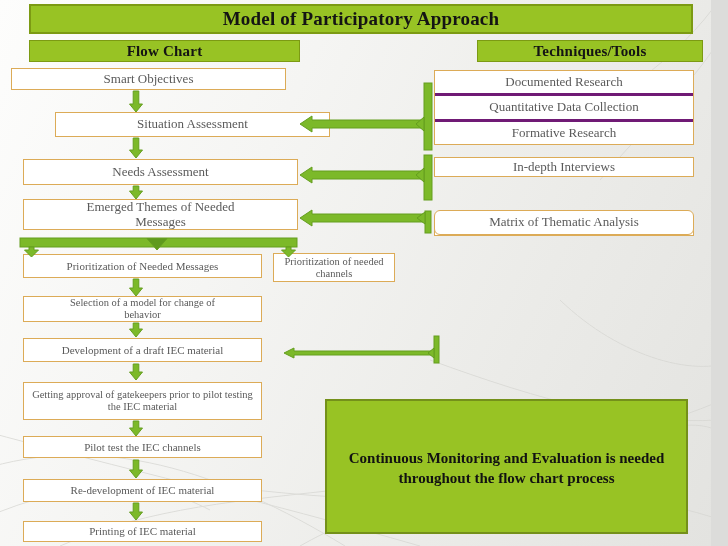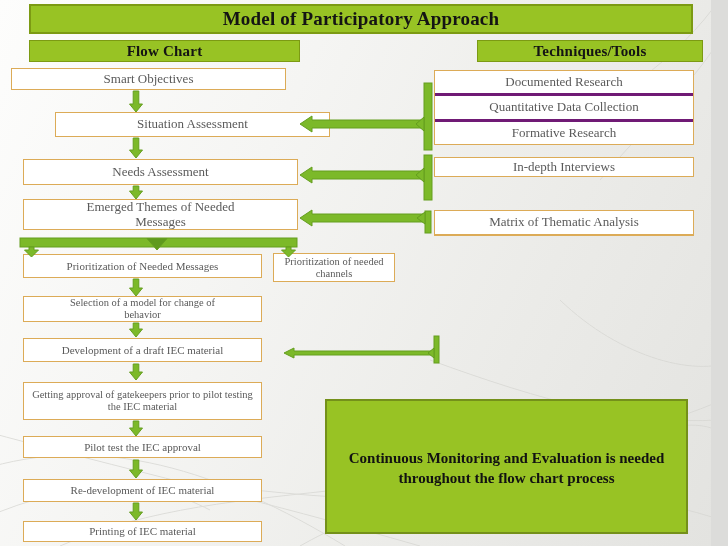--- a/index.html
+++ b/index.html
@@ -62,34 +62,34 @@
   <div class="band hdr" style="left:477px;width:226px;">Techniques/Tools</div>
 
   <div class="fbox" style="left:11px;top:68px;width:275px;height:22px;">Smart Objectives</div>
   <div class="fbox" style="left:23px;top:112px;width:275px;height:25px;margin-left:32px;">Situation Assessment</div>
   <div class="fbox" style="left:23px;top:159px;width:275px;height:26px;">Needs Assessment</div>
   <div class="fbox" style="left:23px;top:199px;width:275px;height:31px;padding:0 45px;">Emerged Themes of Needed Messages</div>
   <div class="fbox mid" style="left:23px;top:254px;width:239px;height:24px;">Prioritization of Needed Messages</div>
   <div class="fbox small" style="left:23px;top:296px;width:239px;height:26px;padding:9px 28px;">Selection of a model for change of behavior</div>
   <div class="fbox mid" style="left:23px;top:338px;width:239px;height:24px;">Development of a draft IEC material</div>
   <div class="fbox small" style="left:23px;top:382px;width:239px;height:38px;padding:0 6px;">Getting approval of gatekeepers prior to pilot testing the IEC  material</div>
-  <div class="fbox mid" style="left:23px;top:436px;width:239px;height:22px;">Pilot test the IEC approval</div>
+  <div class="fbox mid" style="left:23px;top:436px;width:239px;height:22px;">Pilot test the IEC channels</div>
   <div class="fbox mid" style="left:23px;top:479px;width:239px;height:23px;">Re-development of IEC material</div>
   <div class="fbox mid" style="left:23px;top:521px;width:239px;height:21px;">Printing of IEC material</div>
 
   <div class="fbox small" style="left:273px;top:253px;width:122px;height:29px;padding:0 4px;">Prioritization of needed channels</div>
 
   <div class="rgroup">
     <div class="rrow">Documented Research</div>
     <div class="rrow">Quantitative Data Collection</div>
     <div class="rrow">Formative Research</div>
   </div>
   <div class="fbox" style="left:434px;top:157px;width:260px;height:20px;">In-depth Interviews</div>
   <div class="fbox" style="left:434px;top:180px;width:260px;height:20px;margin-top:36px;">Focus Group Discussions</div>
-  <div class="fbox" style="left:434px;top:210px;width:260px;height:25px;">Matrix of Thematic Analysis</div>
+  <div class="fbox" style="left:434px;top:210px;width:260px;height:25px;border-radius:6px;">Matrix of Thematic Analysis</div>
 
   <div class="note">Continuous Monitoring and Evaluation is needed throughout the flow chart process</div>
 
   <svg class="connectors" viewBox="0 0 728 546">
     <g fill="#7cb929" stroke="#649e1f" stroke-width="1">
 
       <polygon points="133.2,91 138.8,91 138.8,104 142.5,104 136,112 129.5,104 133.2,104"></polygon>
       <polygon points="133.2,138 138.8,138 138.8,150 142.5,150 136,158 129.5,150 133.2,150"></polygon>
       <polygon points="133.2,186 138.8,186 138.8,191 142.5,191 136,199 129.5,191 133.2,191"></polygon>
       <polygon points="133.2,279 138.8,279 138.8,288 142.5,288 136,296 129.5,288 133.2,288"></polygon>

